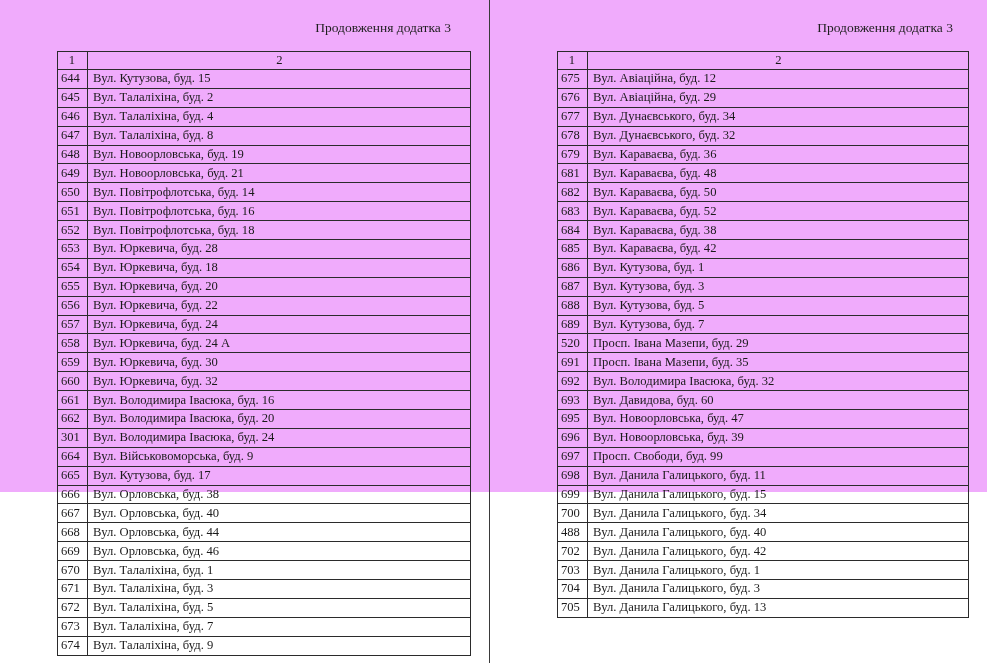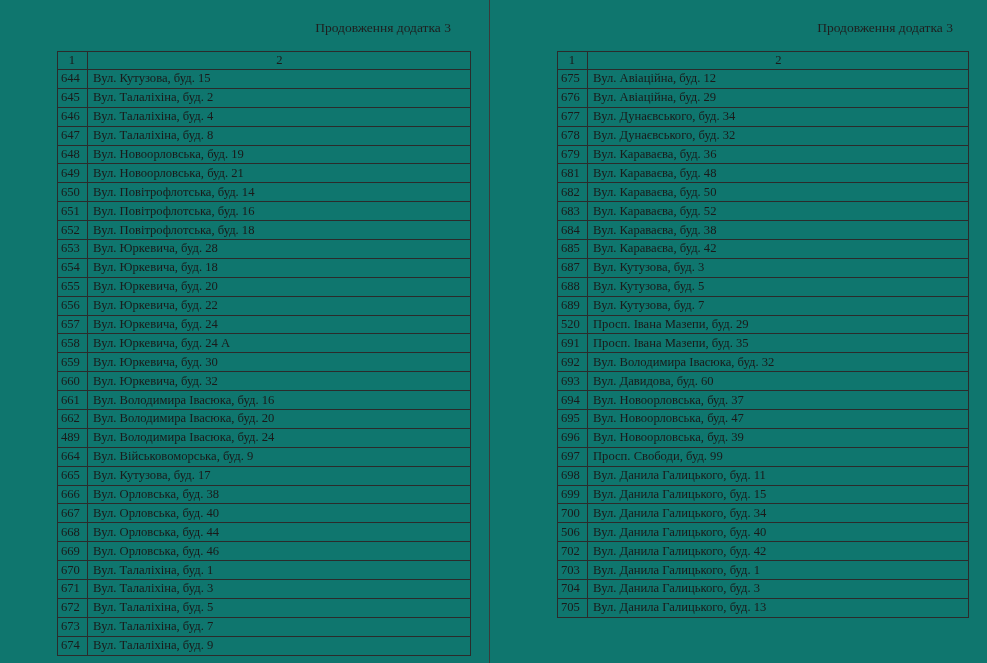--- a/index.html
+++ b/index.html
@@ -1,21 +1,21 @@
 <!DOCTYPE html>
 <html><head>
 <meta charset="utf-8">
 <style>
   html, body { margin: 0; padding: 0; background: #ffffff; }
   body {
     width: 987px; height: 663px; position: relative; overflow: hidden;
     font-family: "Liberation Serif", "DejaVu Serif", serif;
     color: #1a1a1a;
   }
-  .page { position: absolute; top: 0; height: 663px; background: #0f766e; }
+  .page { position: absolute; top: 0; height: 492px; background: #f0abfc; }
   .page-left { left: 0; width: 489px; }
   .page-right { left: 490px; width: 497px; }
   .divider {
     position: absolute; left: 489px; top: 0; width: 1px; height: 663px;
     background: #3a3a3a;
   }
   .caption {
     position: absolute; top: 20px; font-size: 13.5px; color: #1f1f1f;
     white-space: nowrap;
   }
@@ -117,21 +117,21 @@
         </tr>
         <tr>
           <td class="num">661</td>
           <td class="txt">Вул. Володимира Івасюка, буд. 16</td>
         </tr>
         <tr>
           <td class="num">662</td>
           <td class="txt">Вул. Володимира Івасюка, буд. 20</td>
         </tr>
         <tr>
-          <td class="num">489</td>
+          <td class="num">301</td>
           <td class="txt">Вул. Володимира Івасюка, буд. 24</td>
         </tr>
         <tr>
           <td class="num">664</td>
           <td class="txt">Вул. Військовоморська, буд. 9</td>
         </tr>
         <tr>
           <td class="num">665</td>
           <td class="txt">Вул. Кутузова, буд. 17</td>
         </tr>
@@ -219,20 +219,24 @@
         </tr>
         <tr>
           <td class="num">684</td>
           <td class="txt">Вул. Караваєва, буд. 38</td>
         </tr>
         <tr>
           <td class="num">685</td>
           <td class="txt">Вул. Караваєва, буд. 42</td>
         </tr>
         <tr>
+          <td class="num">686</td>
+          <td class="txt">Вул. Кутузова, буд. 1</td>
+        </tr>
+        <tr>
           <td class="num">687</td>
           <td class="txt">Вул. Кутузова, буд. 3</td>
         </tr>
         <tr>
           <td class="num">688</td>
           <td class="txt">Вул. Кутузова, буд. 5</td>
         </tr>
         <tr>
           <td class="num">689</td>
           <td class="txt">Вул. Кутузова, буд. 7</td>
@@ -247,24 +251,20 @@
         </tr>
         <tr>
           <td class="num">692</td>
           <td class="txt">Вул. Володимира Івасюка, буд. 32</td>
         </tr>
         <tr>
           <td class="num">693</td>
           <td class="txt">Вул. Давидова, буд. 60</td>
         </tr>
         <tr>
-          <td class="num">694</td>
-          <td class="txt">Вул. Новоорловська, буд. 37</td>
-        </tr>
-        <tr>
           <td class="num">695</td>
           <td class="txt">Вул. Новоорловська, буд. 47</td>
         </tr>
         <tr>
           <td class="num">696</td>
           <td class="txt">Вул. Новоорловська, буд. 39</td>
         </tr>
         <tr>
           <td class="num">697</td>
           <td class="txt">Просп. Свободи, буд. 99</td>
@@ -275,21 +275,21 @@
         </tr>
         <tr>
           <td class="num">699</td>
           <td class="txt">Вул. Данила Галицького, буд. 15</td>
         </tr>
         <tr>
           <td class="num">700</td>
           <td class="txt">Вул. Данила Галицького, буд. 34</td>
         </tr>
         <tr>
-          <td class="num">506</td>
+          <td class="num">488</td>
           <td class="txt">Вул. Данила Галицького, буд. 40</td>
         </tr>
         <tr>
           <td class="num">702</td>
           <td class="txt">Вул. Данила Галицького, буд. 42</td>
         </tr>
         <tr>
           <td class="num">703</td>
           <td class="txt">Вул. Данила Галицького, буд. 1</td>
         </tr>

